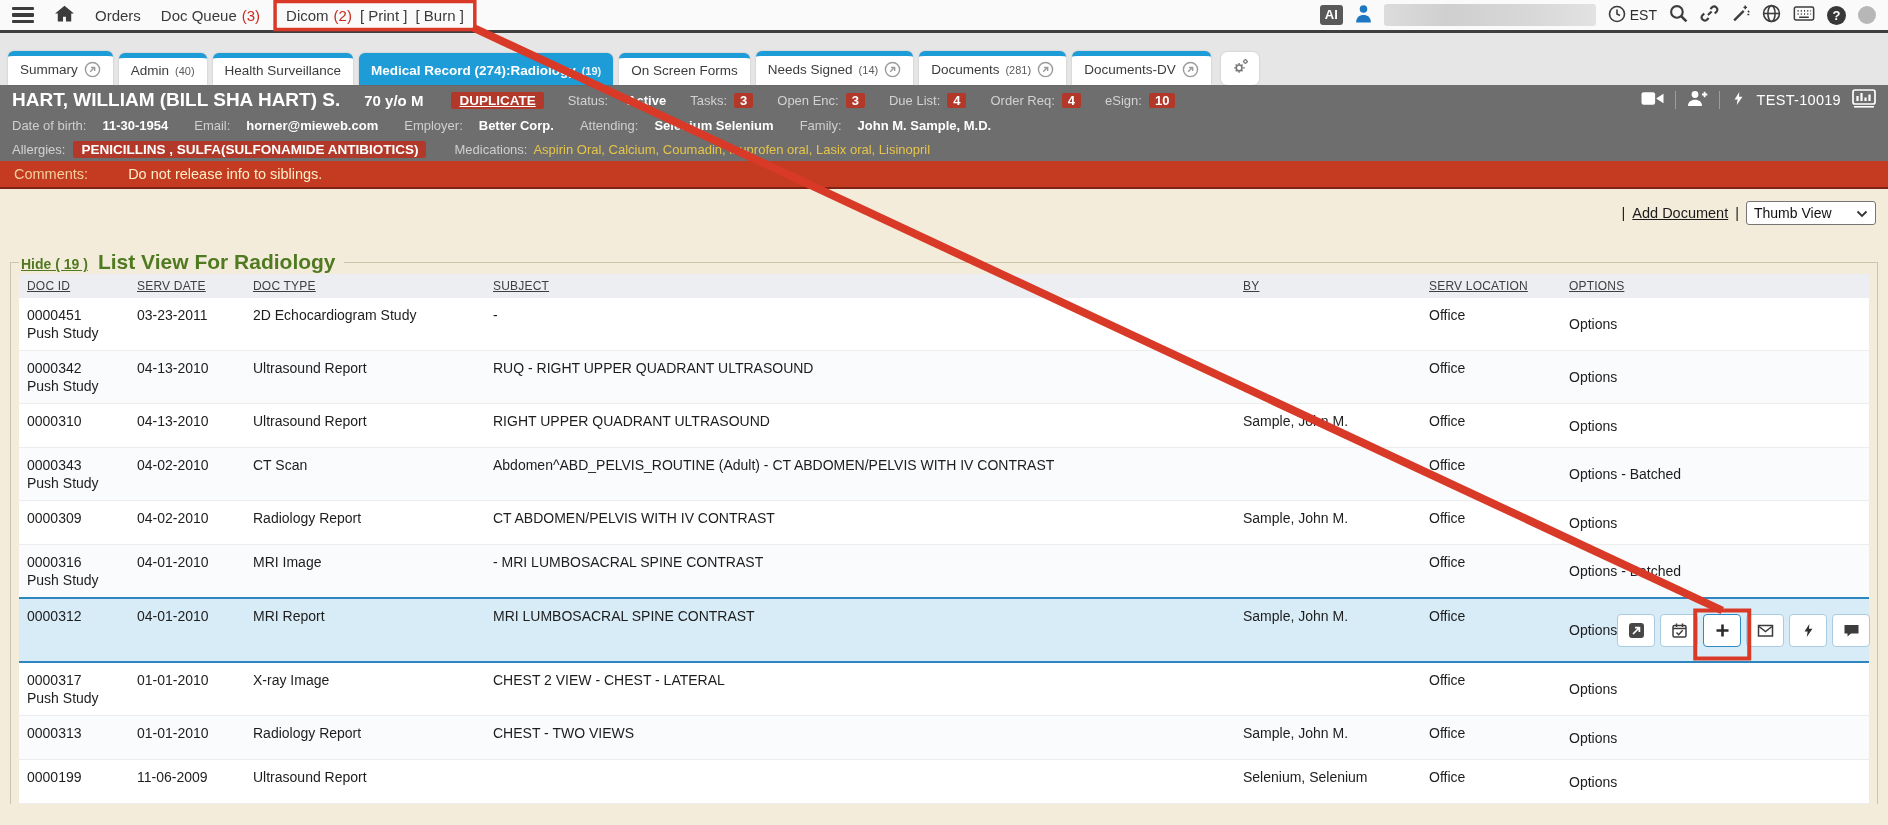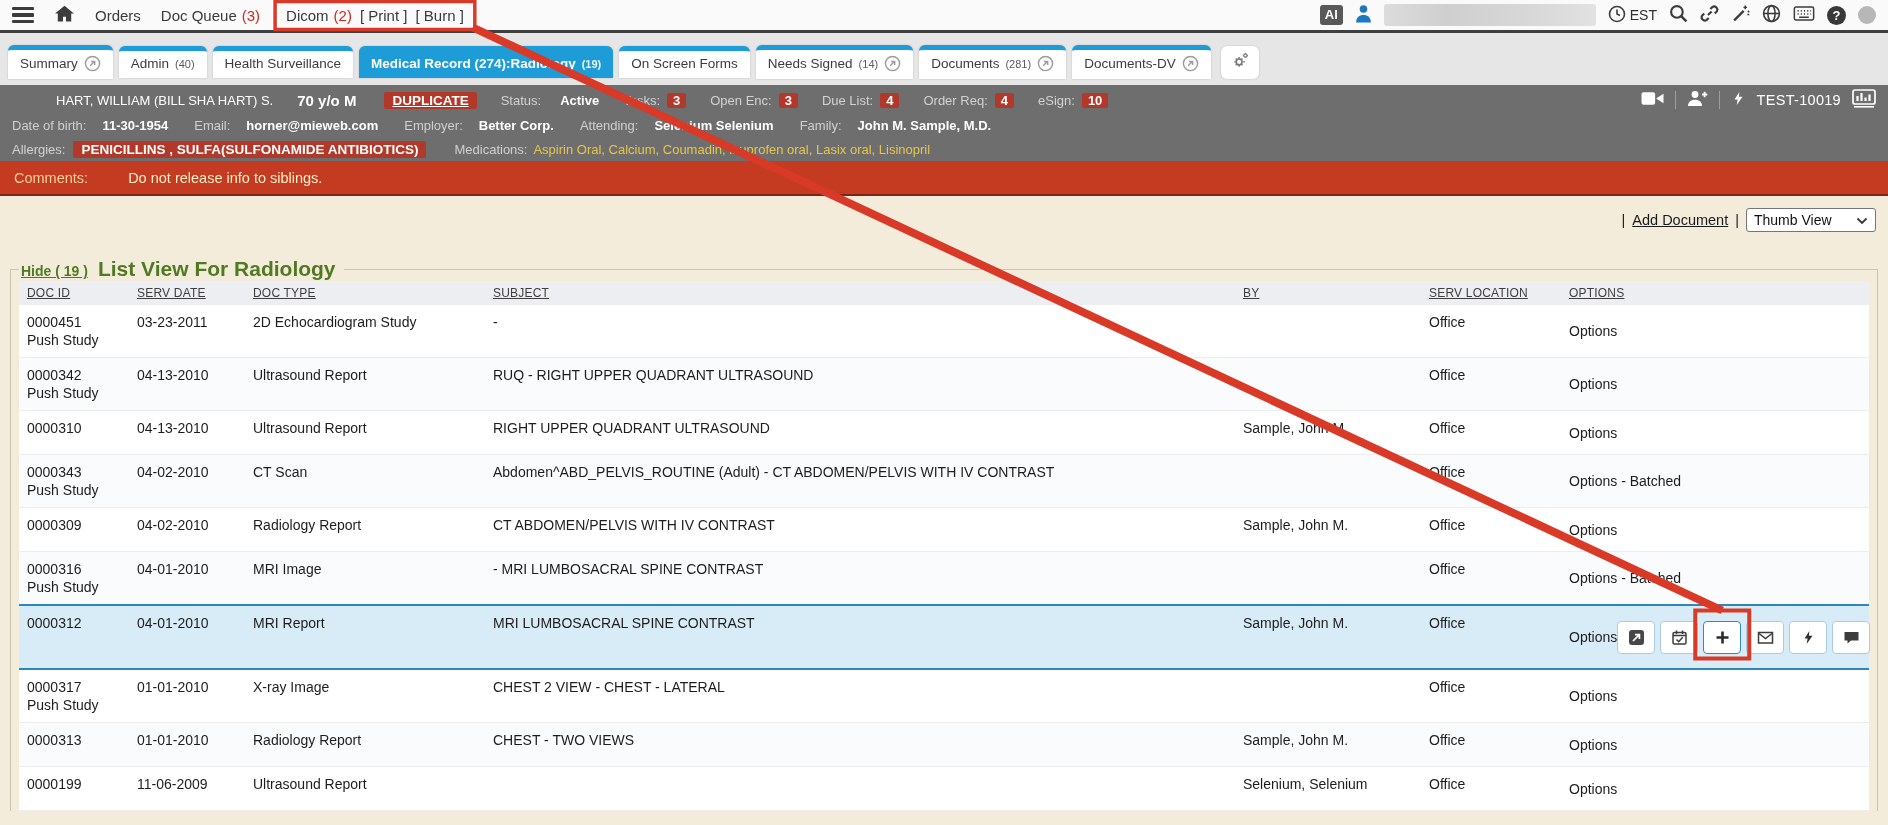--- a/index.html
+++ b/index.html
@@ -15,53 +15,53 @@
   .nav-count{color:#cc2a1e;}
   .dicom-group{display:flex;gap:8px;align-items:center;padding:1px 6px;}
   .topbar-right{margin-left:auto;display:flex;align-items:center;gap:12px;}
   .ai-badge{background:#595959;color:#fff;font-weight:bold;font-size:13px;border-radius:3px;padding:2px 5px;line-height:1.2;}
   .redacted{width:212px;height:22px;border-radius:3px;background:linear-gradient(90deg,#dcdcdc,#cfcfcf 30%,#d8d8d8 70%,#e2e2e2);}
   .tz{display:flex;gap:4px;align-items:center;font-size:14px;color:#2f2f2f;}
   .help-circle{width:19px;height:19px;border-radius:50%;background:#383838;color:#fff;font-weight:bold;font-size:13px;display:flex;align-items:center;justify-content:center;}
   .avatar-dot{width:18px;height:18px;border-radius:50%;background:#b7b7b7;}
 
   
-  .tabstrip{height:52px;background:#e6e6e6;display:flex;align-items:center;gap:6px;padding:6px 8px 0 8px;}
+  .tabstrip{height:52px;background:#e6e6e6;display:flex;align-items:flex-end;gap:6px;padding:6px 8px 0 8px;}
   .tab{background:#fff;border-top:5px solid #1e9cd7;border-radius:6px 6px 0 0;padding:5px 12px 7px 12px;display:flex;align-items:center;gap:6px;font-size:13.5px;color:#3c3c3c;box-shadow:0 0 2px rgba(0,0,0,.2);cursor:pointer;white-space:nowrap;}
   .tab .tab-count{font-size:11px;color:#5a5a5a;}
   .tab.active{background:#1e9cd7;color:#fff;font-weight:bold;}
   .tab.active .tab-count{color:#eaf6fc;}
   .ext-ico{display:flex;align-items:center;}
   .gear-btn{background:#fff;border-radius:6px;padding:6px 10px;margin-left:4px;box-shadow:0 0 2px rgba(0,0,0,.2);cursor:pointer;display:flex;align-items:center;}
 
   
   .patientbar{height:76px;background:#6e6e6e;color:#fff;padding:0 12px;}
   .p-row{display:flex;align-items:center;}
   .p-row1{height:28px;padding-top:2px;}
   .p-row2,.p-row3{height:24px;}
-  .p-name{font-size:13px;font-weight:normal;margin-left:44px;}
+  .p-name{font-size:19px;font-weight:bold;}
   .p-age{font-size:15px;font-weight:bold;margin-left:24px;}
   .red-badge{background:#b2382a;color:#fff;font-weight:bold;border-radius:2px;padding:1px 8px;}
   .dup-badge{margin-left:28px;text-decoration:underline;font-size:13.5px;cursor:pointer;}
   .p-label{color:#d2d2d2;margin-left:24px;}
   .p-label.first{margin-left:0;}
   .p-value{color:#fff;margin-left:19px;font-weight:bold;}
   .cnt-badge{background:#b2382a;color:#fff;font-weight:bold;border-radius:2px;padding:0 6px;margin-left:7px;font-size:13px;cursor:pointer;}
   .p-right{margin-left:auto;display:flex;align-items:center;gap:11px;}
   .p-sep{width:1px;height:18px;background:#9d9d9d;}
   .chart-id{font-size:14.5px;color:#fff;letter-spacing:.3px;}
   .demo-item{margin-right:26px;white-space:nowrap;}
   .demo-item .lbl{color:#cfcfcf;}
   .demo-item .val{color:#fff;font-weight:bold;margin-left:16px;}
   .allergy-badge{margin-left:8px;font-size:13.5px;}
   .meds-lbl{color:#cfcfcf;margin-left:28px;}
   .meds-val{color:#e7c54a;margin-left:6px;}
 
   
-  .commentsbar{height:35px;background:#c43b22;border-bottom:2px solid #7e2415;display:flex;align-items:center;padding:0 14px;font-size:14.5px;}
+  .commentsbar{height:28px;background:#c43b22;border-bottom:2px solid #7e2415;display:flex;align-items:center;padding:0 14px;font-size:14.5px;}
   .cm-label{color:#f3cf9b;margin-right:40px;}
   .cm-text{color:#faeec6;}
 
   
   .content{height:625px;background:#f4ecdb;padding:8px 8px 0 10px;}
   .toolbar-right{display:flex;justify-content:flex-end;align-items:center;gap:7px;font-size:14.5px;color:#1b1b1b;margin:4px 4px 0 0;}
   .pipe{color:#1b1b1b;}
   .add-doc{text-decoration:underline;cursor:pointer;}
   .thumb-select{background:#fff;border:1px solid #767676;border-radius:3px;width:130px;height:24px;display:flex;align-items:center;justify-content:space-between;padding:0 7px;cursor:pointer;font-size:14px;color:#111;}
 

